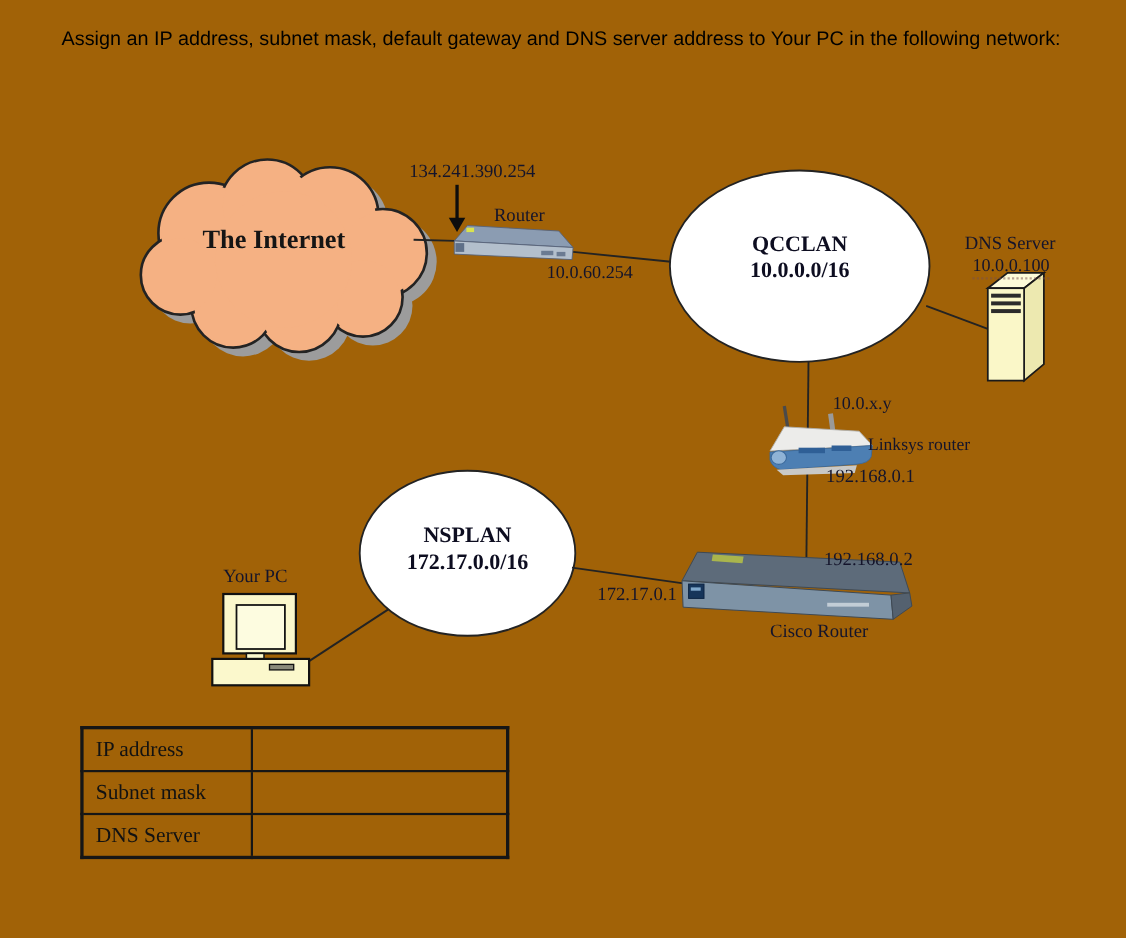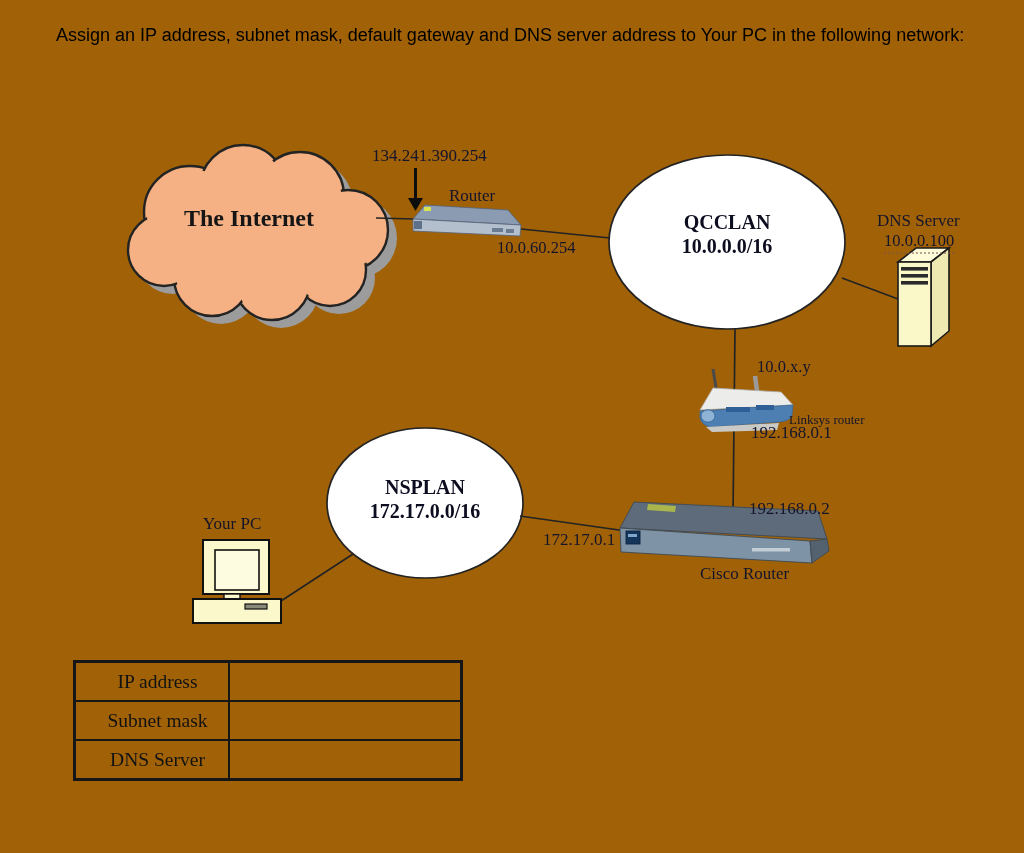--- a/index.html
+++ b/index.html
@@ -14,30 +14,30 @@
   #lbl-internet{left:184px;top:205px;font-size:24px;font-weight:bold;color:#151515;}
   #lbl-wan-ip{left:372px;top:146px;font-size:17px;}
   #lbl-router{left:449px;top:186px;font-size:17px;}
   #lbl-router-lan{left:497px;top:238px;font-size:16.5px;}
   #grp-qcclan{left:627px;top:210px;width:200px;text-align:center;font-weight:bold;
               font-size:20px;line-height:24px;color:#0d0d20;}
   #lbl-dns{left:877px;top:211px;font-size:17px;}
   #lbl-dns-ip{left:884px;top:231px;font-size:16.5px;}
   #lbl-dns-ip span{display:inline-block;border-bottom:2px dotted rgba(120,80,80,.5);padding-bottom:1px;}
   #lbl-linksys-wan{left:757px;top:357px;font-size:16.5px;}
-  #lbl-linksys{left:789px;top:396px;font-size:13px;margin-top:16px;}
+  #lbl-linksys{left:789px;top:396px;font-size:16px;}
   #lbl-linksys-lan{left:751px;top:423px;font-size:17px;}
   #lbl-cisco-wan{left:749px;top:499px;font-size:17px;}
   #lbl-cisco-lan{left:543px;top:530px;font-size:17px;}
   #lbl-cisco{left:700px;top:564px;font-size:17px;}
   #grp-nsplan{left:325px;top:475px;width:200px;text-align:center;font-weight:bold;
               font-size:20px;line-height:24px;color:#0d0d20;}
   #lbl-your-pc{left:203px;top:514px;font-size:17px;}
 
-  #answer-table{position:absolute;left:73px;top:660px;border-collapse:collapse;text-align:center;}
+  #answer-table{position:absolute;left:73px;top:660px;border-collapse:collapse;}
   #answer-table td{border:2px solid #161616;height:37px;font-size:19.5px;color:#121212;
                    padding:0 0 0 11px;vertical-align:middle;}
   #answer-table{border:3px solid #161616;}
   td.cell-label{width:141px;}
   td.cell-value{width:219px;}
 </style>
 </head>
 <body>
 
 <div id="canvas">

